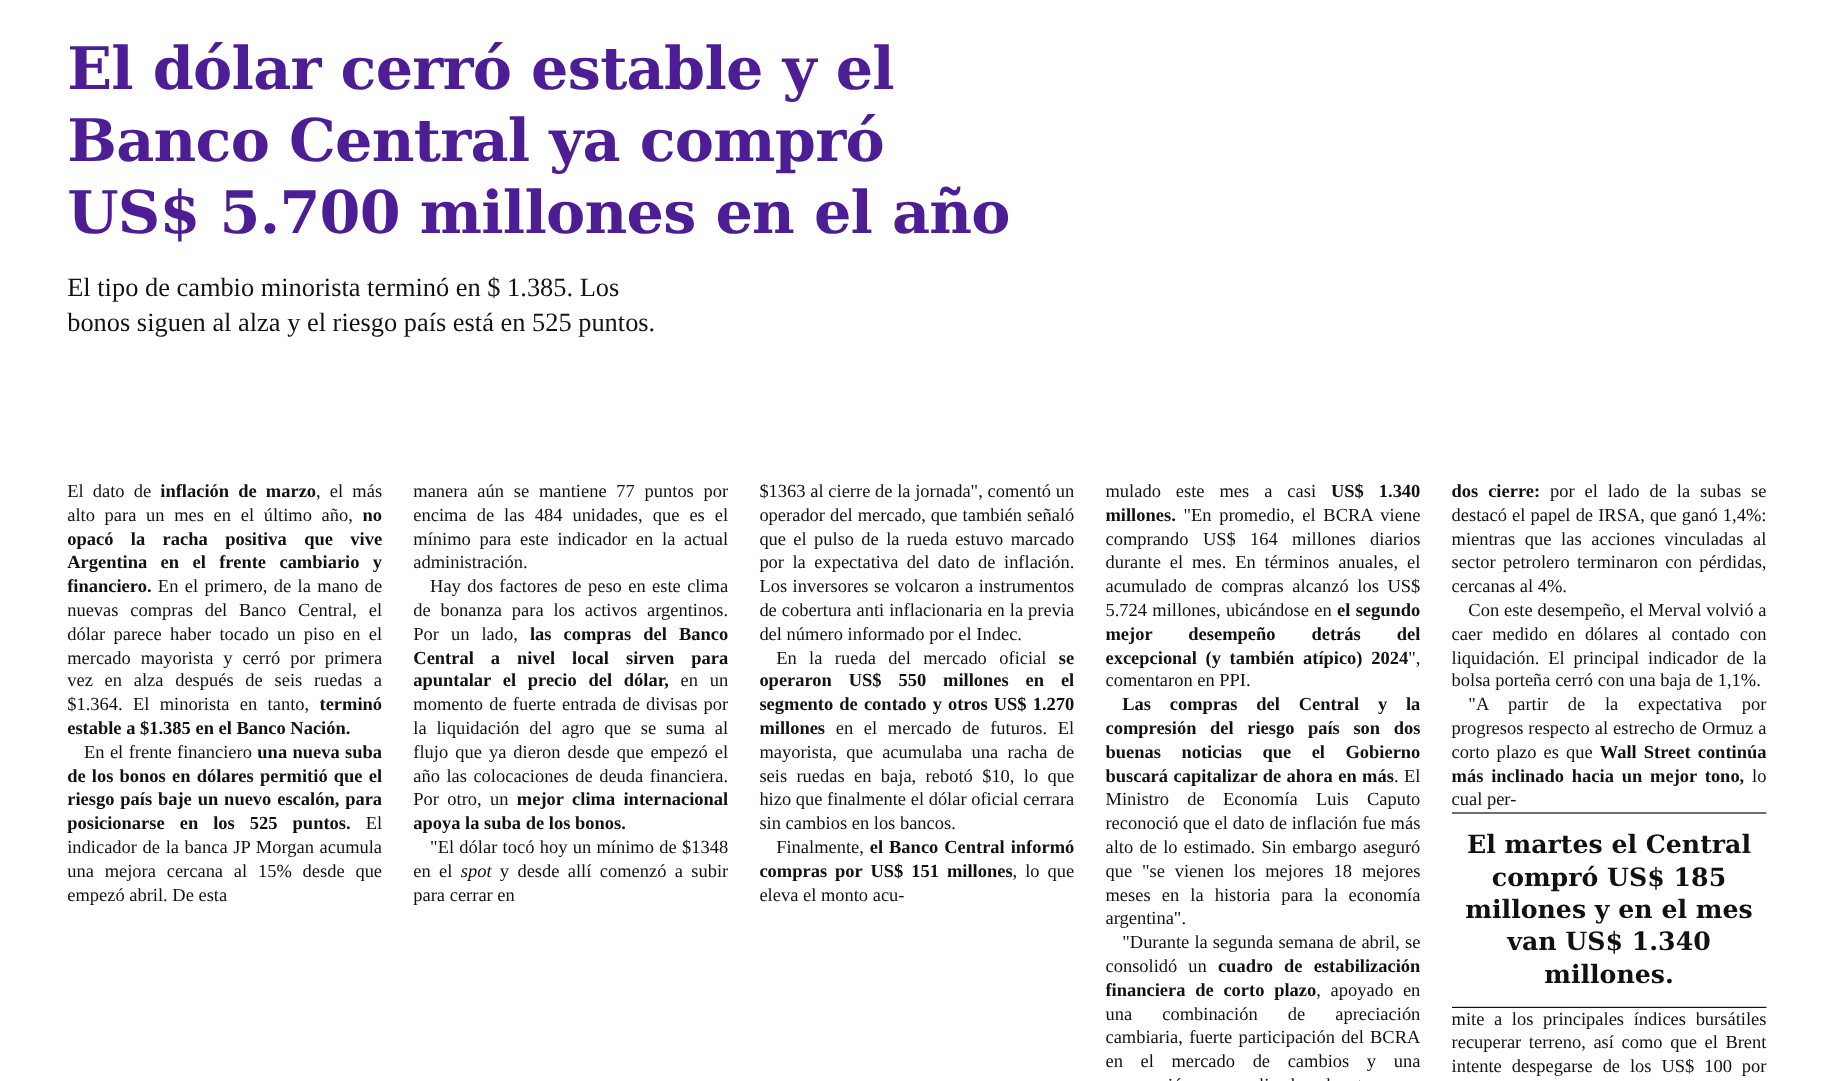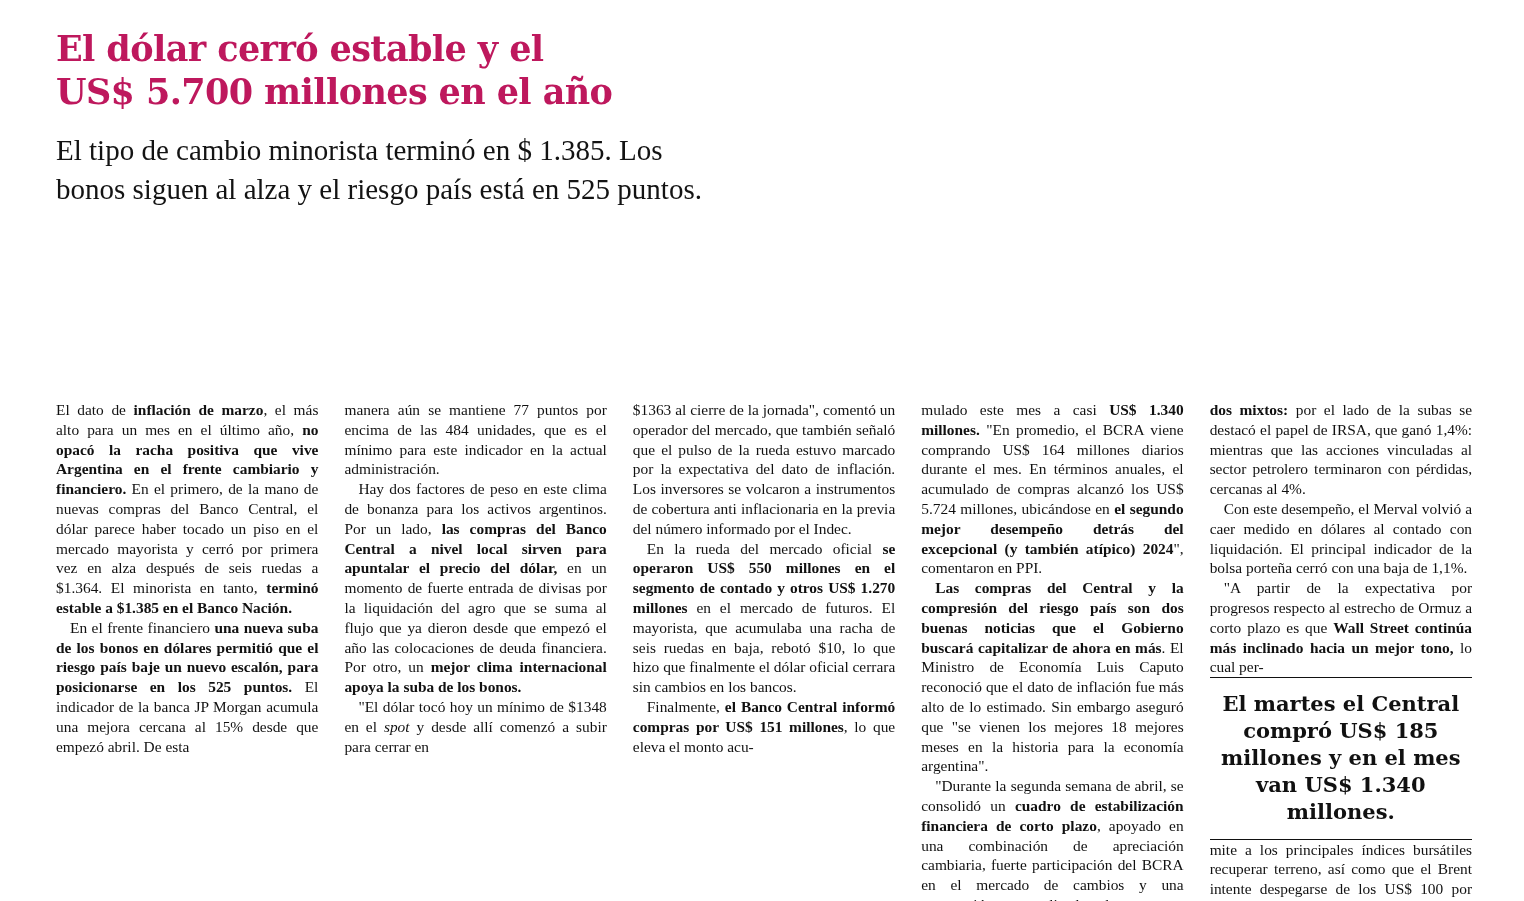--- a/index.html
+++ b/index.html
@@ -17,32 +17,32 @@
   .page {
     position: relative;
     width: 1524px;
     height: 901px;
     box-sizing: border-box;
     padding: 28px 52px 10px 56px;
   }
   .headline {
     font-family: "DejaVu Serif", serif;
     font-weight: 700;
-    font-size: 35px;
+    font-size: 49px;
     line-height: 1.22;
     letter-spacing: -0.6px;
     width: 820px;
     margin: 0 0 10px 0;
-    color: #be185d;
+    color: #4c1d95;
   }
   .headline .hl-line { display: block; white-space: nowrap; }
   .subhead {
     font-family: "Liberation Serif", serif;
     font-weight: 400;
-    font-size: 29px;
+    font-size: 22px;
     line-height: 1.32;
     width: 830px;
     margin: 18px 0 0 0;
     color: #131313;
   }
   .subhead .sh-line { display: block; }
 
   .columns {
     position: absolute;
     left: 56px;
@@ -83,20 +83,21 @@
   }
   .col p.noindent { text-indent: 0 !important; }
 </style>
 </head>
 <body>
 
 <div class="page">
 
   <h1 class="headline">
     <span class="hl-line">El dólar cerró estable y el</span>
+    <span class="hl-line">Banco Central ya compró</span>
     <span class="hl-line">US$ 5.700 millones en el año</span>
   </h1>
 
   <div class="subhead">
     <span class="sh-line">El tipo de cambio minorista terminó en $ 1.385. Los</span>
     <span class="sh-line">bonos siguen al alza y el riesgo país está en 525 puntos.</span>
   </div>
 
   <div class="columns">
 
@@ -118,21 +119,21 @@
     </div>
 
     <div class="col">
       <p>mulado este mes a casi <b>US$ 1.340 millones.</b> "En promedio, el BCRA viene comprando US$ 164 millones diarios durante el mes. En términos anuales, el acumulado de compras alcanzó los US$ 5.724 millones, ubicándose en <b>el segundo mejor desempeño detrás del excepcional (y también atípico) 2024</b>", comentaron en PPI.</p>
       <p><b>Las compras del Central y la compresión del riesgo país son dos buenas noticias que el Gobierno buscará capitalizar de ahora en más</b>. El Ministro de Economía Luis Caputo reconoció que el dato de inflación fue más alto de lo estimado. Sin embargo aseguró que "se vienen los mejores 18 mejores meses en la historia para la economía argentina".</p>
       <p>"Durante la segunda semana de abril, se consolidó un <b>cuadro de estabilización financiera de corto plazo</b>, apoyado en una combinación de apreciación cambiaria, fuerte participación del BCRA en el mercado de cambios y una compresión generalizada de tasas y spreads", comentaron en Criteria.</p>
 
     </div>
 
     <div class="col">
-      <p class="noindent"><b>dos mixtos:</b> por el lado de la subas se destacó el papel de IRSA, que ganó 1,4%: mientras que las acciones vinculadas al sector petrolero terminaron con pérdidas, cercanas al 4%.</p>
+      <p class="noindent"><b>dos cierre:</b> por el lado de la subas se destacó el papel de IRSA, que ganó 1,4%: mientras que las acciones vinculadas al sector petrolero terminaron con pérdidas, cercanas al 4%.</p>
       <p>Con este desempeño, el Merval volvió a caer medido en dólares al contado con liquidación. El principal indicador de la bolsa porteña cerró con una baja de 1,1%.</p>
       <p>"A partir de la expectativa por progresos respecto al estrecho de Ormuz a corto plazo es que <b>Wall Street continúa más inclinado hacia un mejor tono,</b> lo cual per-</p>
       <p class="pullquote">El martes el Central compró US$ 185 millones y en el mes van US$ 1.340 millones.</p>
       <p class="noindent">mite a los principales índices bursátiles recuperar terreno, así como que el Brent intente despegarse de los US$ 100 por barril", comentó el economista Gustavo Ber.</p>
 
     </div>
 
   </div>
 </div>
 

